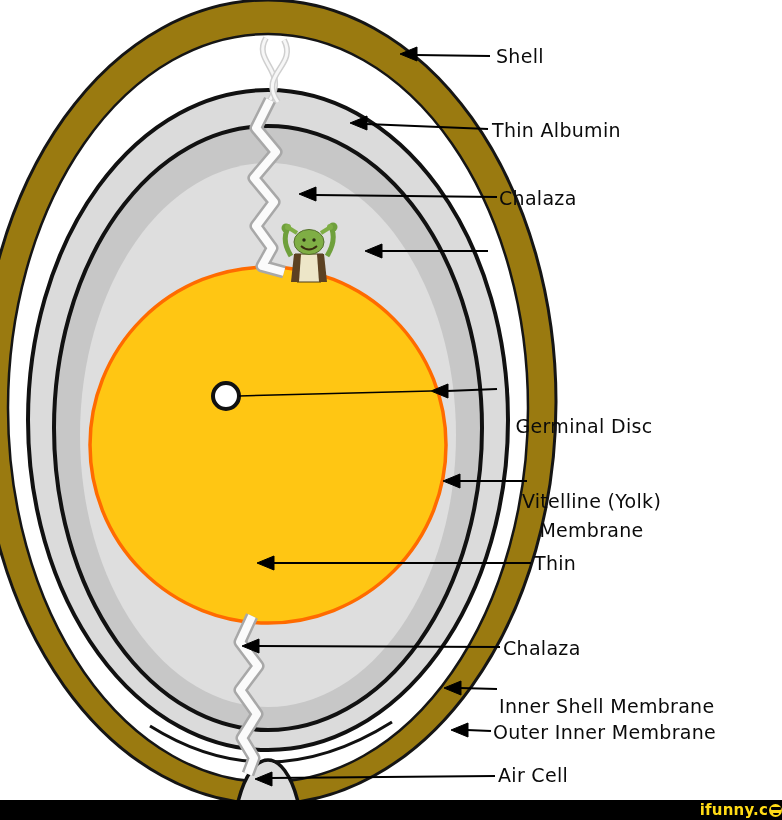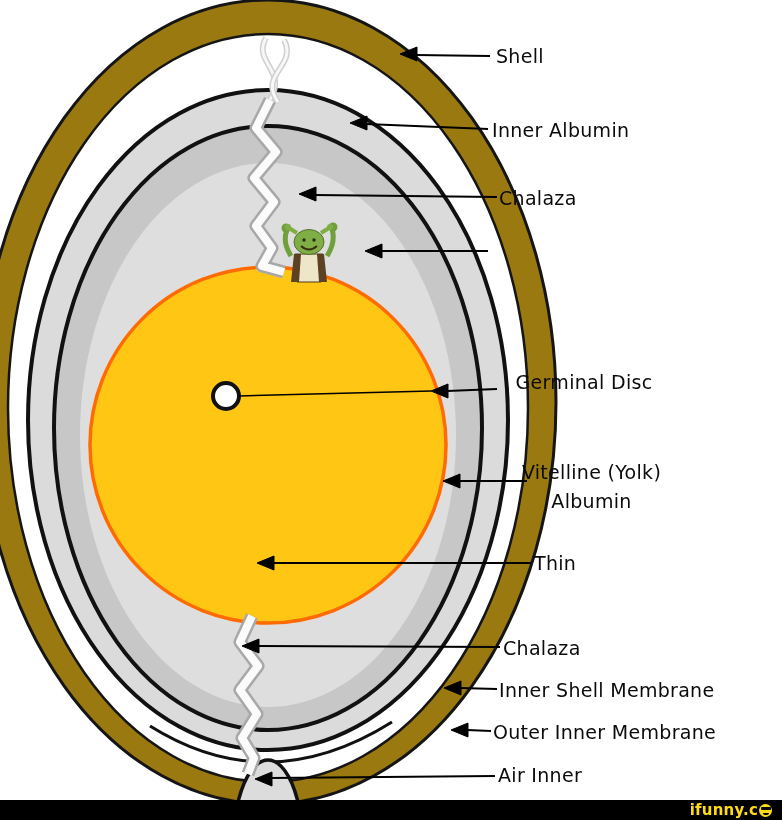--- a/index.html
+++ b/index.html
@@ -6,25 +6,25 @@
   .stage{
     position:relative;width:782px;height:820px;background:#fff;
     overflow:hidden;font-family:"DejaVu Sans",sans-serif;
   }
   .stage svg.egg{position:absolute;left:0;top:0;}
   .lbl{
     position:absolute;font-size:19px;line-height:1.2;color:#0b0b0b;
     letter-spacing:.3px;white-space:nowrap;
   }
   .lbl.center{white-space:normal;text-align:center;}
-  .lbl.two-line{line-height:1.55;}
+  .lbl.two-line{line-height:1.55;margin-top:44px;}
   .footer{
     position:absolute;left:0;top:800px;width:782px;height:20px;background:#000;
     display:flex;align-items:center;justify-content:flex-end;
-    padding-right:10px;box-sizing:border-box;gap:1px;
+    box-sizing:border-box;gap:1px;
   }
   .brand{
     color:#FFDB16;font-weight:bold;font-size:15px;letter-spacing:.2px;
     font-family:"DejaVu Sans",sans-serif;
   }
   .cool{
     width:13px;height:13px;border-radius:50%;background:#FFDB16;
     position:relative;display:inline-block;
   }
   .cool::before{
@@ -136,36 +136,36 @@
         <line x1="467" y1="730" x2="491" y2="731" stroke-width="2"></line>
       </g>
       <g>
         <polygon points="255,779 272,772 272,786"></polygon>
         <line x1="271" y1="778" x2="495" y2="776" stroke-width="2"></line>
       </g>
     </g>
   </svg>
 
   <div class="lbl" style="left:496px;top:45px">Shell</div>
-  <div class="lbl" style="left:492px;top:119px">Inner Albumin</div>
+  <div class="lbl" style="left:492px;top:119px">Thin Albumin</div>
   <div class="lbl" style="left:499px;top:187px">Chalaza</div>
 
   <div class="lbl center two-line" style="left:494px;top:368px;width:180px">
     <span>Germinal Disc</span><br>
   </div>
 
-  <div class="lbl center two-line" style="left:494px;top:458px;width:195px">
+  <div class="lbl center two-line" style="left:494px;top:443px;width:195px">
     <span>Vitelline (Yolk)</span><br>
-    <span>Albumin</span>
+    <span>Membrane</span>
   </div>
 
   <div class="lbl" style="left:534px;top:552px">Thin</div>
   <div class="lbl" style="left:503px;top:637px">Chalaza</div>
-  <div class="lbl" style="left:499px;top:679px">Inner Shell Membrane</div>
+  <div class="lbl" style="left:499px;top:695px">Inner Shell Membrane</div>
   <div class="lbl" style="left:493px;top:721px">Outer Inner Membrane</div>
-  <div class="lbl" style="left:498px;top:764px">Air Inner</div>
+  <div class="lbl" style="left:498px;top:764px">Air Cell</div>
 
   <div class="footer">
     <span class="brand">ifunny.c</span>
     <span class="cool"></span>
   </div>
 
 </div>
 
 </body></html>

